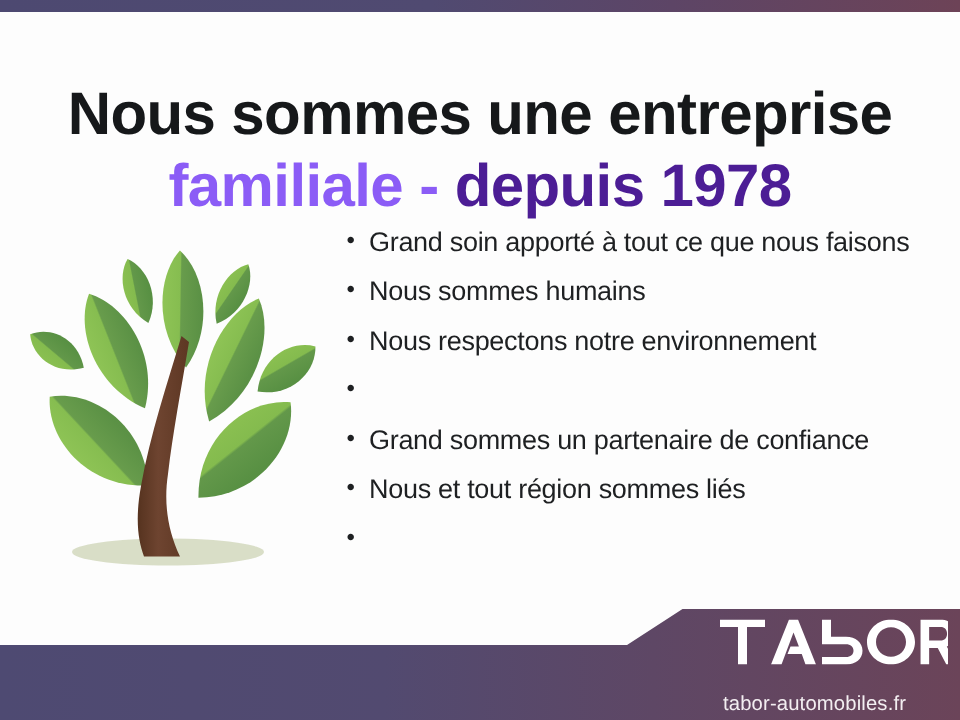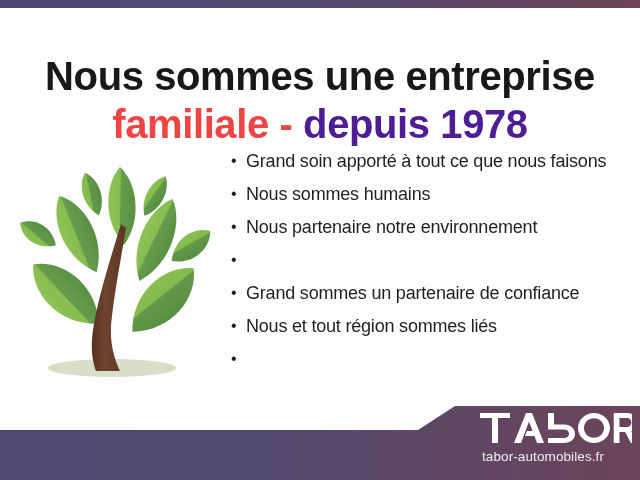--- a/index.html
+++ b/index.html
@@ -41,21 +41,21 @@
     color: #16181a;
     font-family: "Liberation Sans", sans-serif;
     margin-top: 26px;
   }
   #headline .l1 { display: block; }
   #headline .l2 { display: block; }
   .hl-green {
     color: #4c1d95;
   }
   .hl-dash {
-    color: #ef4444;
+    color: #8b5cf6;
   }
 
   
   #bullets {
     position: absolute;
     left: 231px;
     top: 150px;
     width: 400px;
   }
   .bullet-row {
@@ -109,21 +109,21 @@
     width: 155px;
     text-align: left;
   }
   #logo-word {
     display: block;
     height: 30px;
     width: 152px;
   }
   #logo-tagline {
     display: block;
-    margin-top: 6px;
+    margin-top: 18px;
     font-size: 13.5px;
     color: #f3eef1;
     letter-spacing: 0.1px;
     font-family: "Liberation Sans", sans-serif;
     text-align: left;
     padding-left: 2px;
   }
 </style>
 </head>
 <body>
@@ -216,21 +216,21 @@
     <div class="bullet-row">
       <span class="bullet-dot">•</span>
       <span class="bullet-text">Grand soin apporté à tout ce que nous faisons</span>
     </div>
     <div class="bullet-row">
       <span class="bullet-dot">•</span>
       <span class="bullet-text">Nous sommes humains</span>
     </div>
     <div class="bullet-row">
       <span class="bullet-dot">•</span>
-      <span class="bullet-text">Nous partenaire notre environnement</span>
+      <span class="bullet-text">Nous respectons notre environnement</span>
     </div>
     <div class="bullet-row">
       <span class="bullet-dot">•</span>
     </div>
     <div class="bullet-row">
       <span class="bullet-dot">•</span>
       <span class="bullet-text">Grand sommes un partenaire de confiance</span>
     </div>
     <div class="bullet-row">
       <span class="bullet-dot">•</span>

